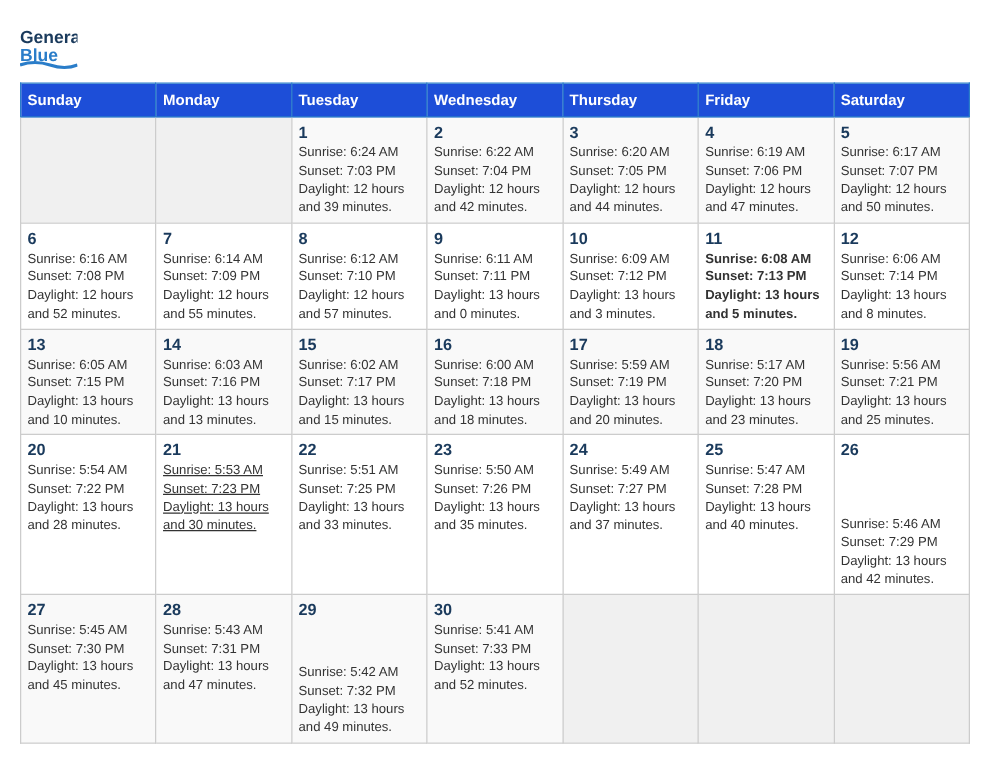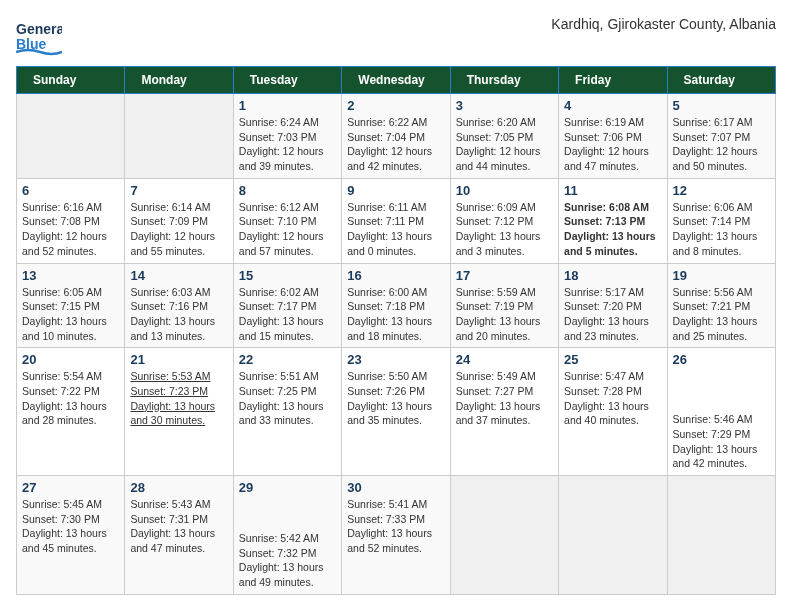--- a/index.html
+++ b/index.html
@@ -38,23 +38,23 @@
     .location {
       font-size: 14px;
       color: #333;
     }
     .calendar {
       width: 100%;
       border-collapse: collapse;
       font-size: 11px;
     }
     .calendar th {
-      background: #14532d;
+      background: #1d4ed8;
       color: #fff;
-      padding: 6px 16px;
+      padding: 6px 5px;
       text-align: left;
       font-size: 12px;
       border: 1px solid #2a7dc9;
     }
     .calendar td {
       border: 1px solid #ccc;
       vertical-align: top;
       padding: 4px 5px;
       width: 108px;
       min-height: 80px;
@@ -86,21 +86,20 @@
 
         <rect x="0" y="0" width="46" height="40" fill="none"></rect>
         <text x="0" y="18" font-family="Arial" font-weight="bold" font-size="14" fill="#1a3a5c">General</text>
         <text x="0" y="33" font-family="Arial" font-weight="bold" font-size="14" fill="#2a7dc9">Blue</text>
 
         <path d="M0 36 Q12 32 24 36 Q36 40 46 36" stroke="#2a7dc9" stroke-width="2.5" fill="none"></path>
       </svg>
     </div>
   </div>
   <div class="title-section">
-    <div class="location">Kardhiq, Gjirokaster County, Albania</div>
   </div>
 </div>
 
 <table class="calendar">
   <thead>
     <tr>
     <th>Sunday</th>
         <th>Monday</th>
         <th>Tuesday</th>
         <th>Wednesday</th>

